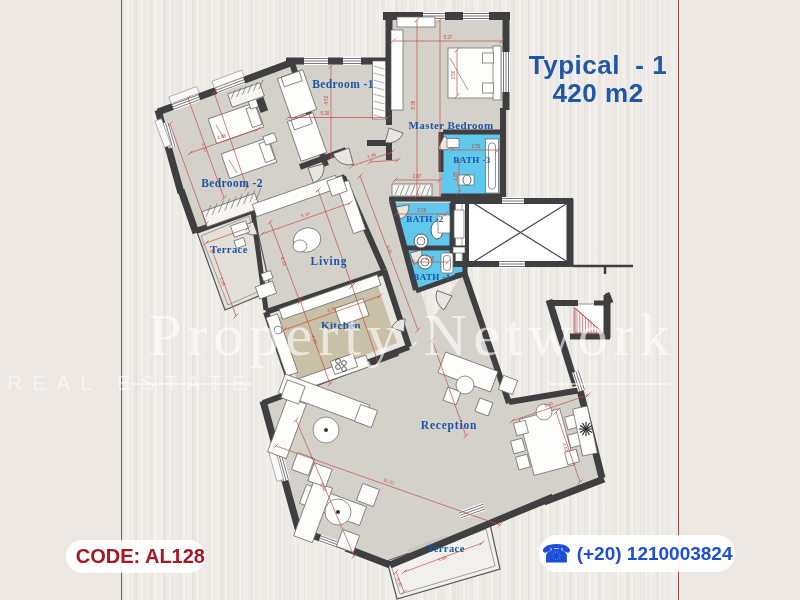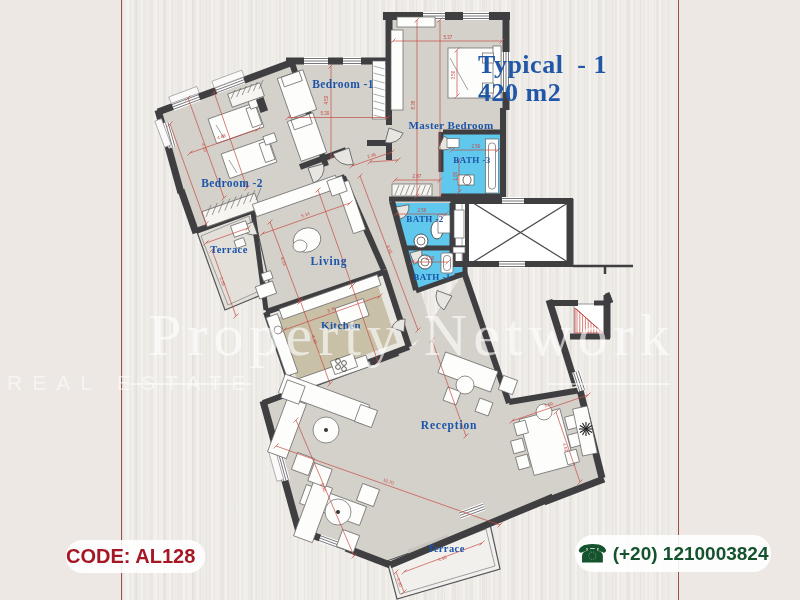--- a/index.html
+++ b/index.html
@@ -12,29 +12,29 @@
       #ebe8e4;
     border-left:1px solid #9a5048; border-right:1px solid #9a5048;
   }
   .wm { position:absolute; left:0; top:301px; width:800px; text-align:center;
        font-family:"Liberation Serif", serif; color:rgba(255,255,255,0.62);
        font-size:60px; font-weight:normal; letter-spacing:6px;padding-left:12px; }
   .wm2 { position:absolute; left:0; top:371px; width:800px; 
        font-family:Liberation Sans, sans-serif; color:rgba(255,255,255,0.55);
        font-size:21px; letter-spacing:10px;padding-left:7px; }
   .wmline { position:absolute; top:383px; width:122px; height:2px; background:rgba(255,255,255,0.5); }
-  .title { position:absolute; left:478px; top:51px; width:240px; text-align:left;
-       font-family:Liberation Serif, serif; font-weight:bold; color:#2057a7;
+  .title { position:absolute; left:478px; top:51px; width:240px; text-align:center;
+       font-family:Liberation Sans, sans-serif; font-weight:bold; color:#2057a7;
        font-size:26px; letter-spacing:0.5px; line-height:1.08; }
   .code { position:absolute; left:66px; top:540px; width:139px; height:33px;
-       background:rgba(255,255,255,0.9); border-radius:16px; text-align:left;
+       background:rgba(255,255,255,0.9); border-radius:16px; text-align:right;
        font-weight:bold; font-size:20px; color:#a31824; line-height:33px; white-space:nowrap; }
   .phone { position:absolute; left:539px; top:535px; width:196px; height:37px;
        background:rgba(255,255,255,0.9); border-radius:18px;
-       font-weight:bold; font-size:19px; color:#14532d; line-height:37px; text-align:center; white-space:nowrap;margin-left:36px; }
+       font-weight:bold; font-size:19px; color:#1d4ed8; line-height:37px; text-align:center; white-space:nowrap; }
   .phone .ic { font-size:24px; vertical-align:-2px; }
 </style>
 </head>
 <body>
 
 <div class="panel"></div>
 
 <svg width="800" height="600" viewBox="0 0 800 600" style="position:absolute;left:0;top:0;">
 
 <polygon points="386.0,14.0 508.0,14.0 508.0,200.0 386.0,200.0" fill="#d4d1ca"></polygon>

